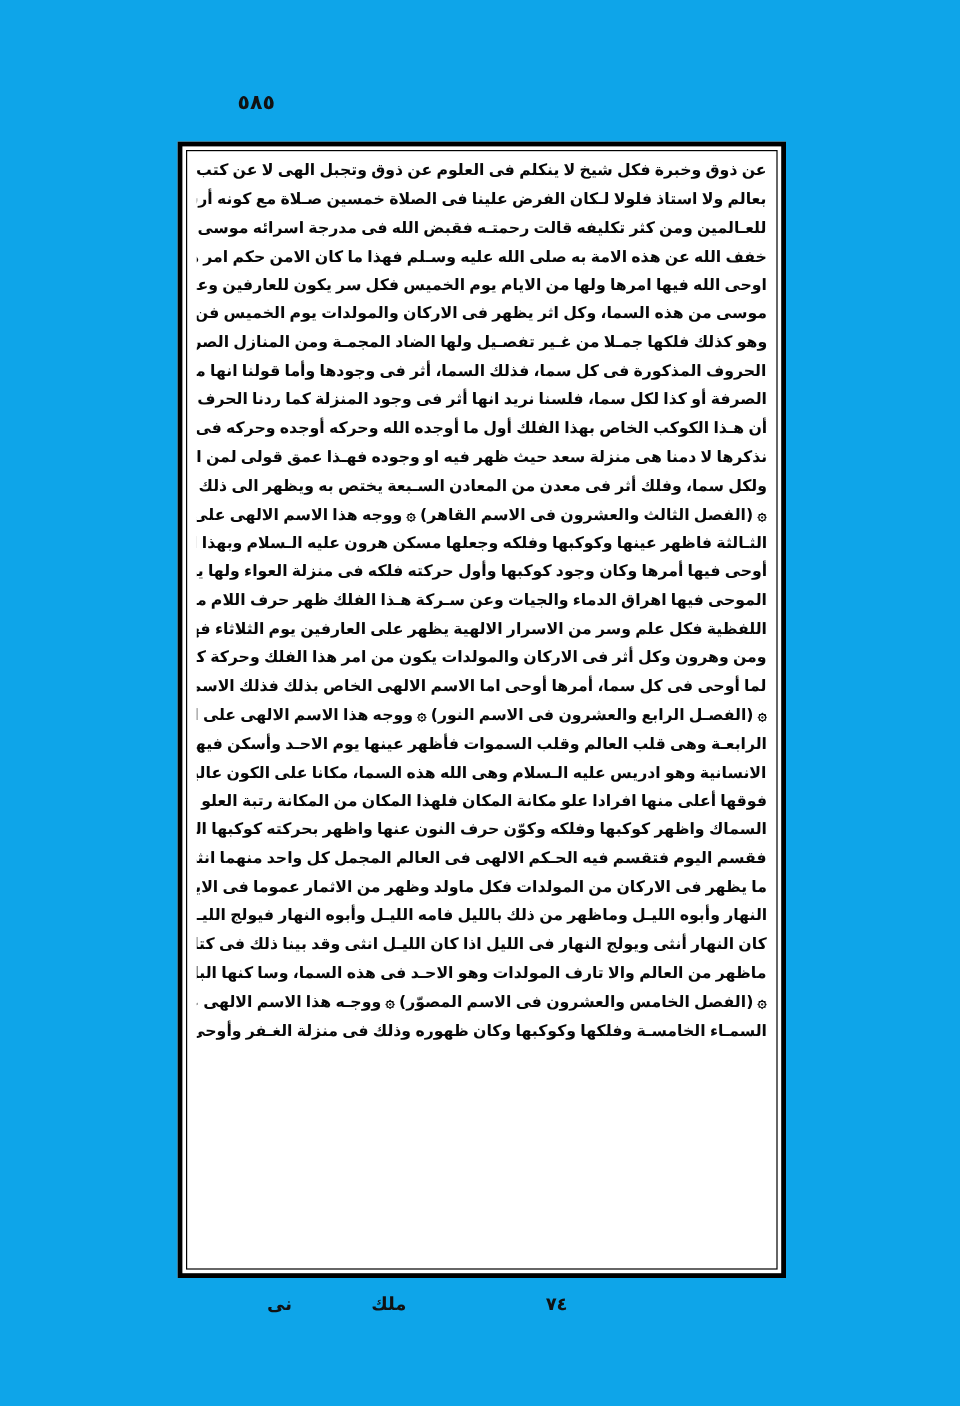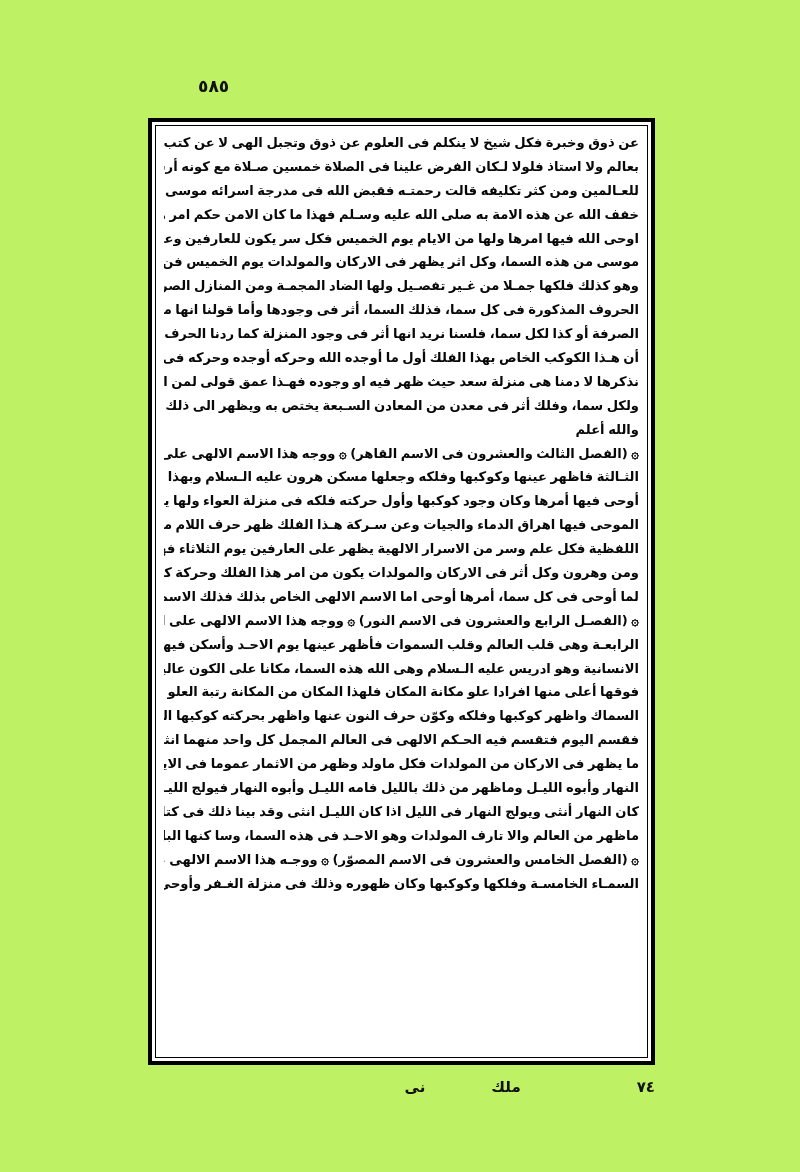--- a/index.html
+++ b/index.html
@@ -117,47 +117,46 @@
     font-family: "DejaVu Sans", sans-serif;
     font-size: 15px;
     font-weight: 700;
     color: #111111;
   }
   .footer .slot {
     display: inline-block;
     line-height: 1;
     text-align: right;
   }
-  .footer .slot-quire   { }
+  .footer .slot-quire   { margin-right: 182px; }
   .footer .slot-word    { margin-right: 116px; }
   .footer .slot-catch   { margin-right: 66px; }
 </style>
 </head>
 <body>
 
-<div class="page" style="background: #bef264;">
+<div class="page" style="background: #0ea5e9;">
 
   <div class="folio-number">٥٨٥</div>
 
   <div class="text-frame" style="border-color: rgb(0, 0, 0);">
     <div class="text-frame-inner" style="border-color: rgb(0, 0, 0);">
       <div class="text-block" style="color: rgb(8, 8, 8);">
           <div class="line"><span class="stretch">عن ذوق وخبرة فكل شيخ لا ينكلم فى العلوم عن ذوق وتجبل الهى لا عن كتب ونقـل فايس</span></div>
           <div class="line"><span class="stretch">بعالم ولا استاذ فلولا لـكان الفرض علينا فى الصلاة خمسين صـلاة مع كونه أرسـله الله رحمة</span></div>
           <div class="line"><span class="stretch">للعـالمين ومن كثر تكليفه قالت رحمتـه فقبض الله فى مدرجة اسرائه موسى عليه ما السـلام</span></div>
           <div class="line"><span class="stretch">خفف الله عن هذه الامة به صلى الله عليه وسـلم فهذا ما كان الامن حكم امر هذه السما، التى</span></div>
           <div class="line"><span class="stretch">اوحى الله فيها امرها ولها من الايام يوم الخميس فكل سر يكون للعارفين وعلم وتجـل فغيـر حقيقة</span></div>
           <div class="line"><span class="stretch">موسى من هذه السما، وكل اثر يظهر فى الاركان والمولدات يوم الخميس فن كوكب هذه السما،</span></div>
           <div class="line"><span class="stretch">وهو كذلك فلكها جمـلا من غـير تفصـيل ولها الضاد المجمـة ومن المنازل الصرفة فاما وجود</span></div>
           <div class="line"><span class="stretch">الحروف المذكورة فى كل سما، فذلك السما، أثر فى وجودها وأما قولنا انها من المنازل</span></div>
           <div class="line"><span class="stretch">الصرفة أو كذا لكل سما، فلسنا نريد انها أثر فى وجود المنزلة كما ردنا الحرف وانما أريد بذلك</span></div>
           <div class="line"><span class="stretch">أن هـذا الكوكب الخاص بهذا الفلك أول ما أوجده الله وحركه أوجده وحركه فى المنزلة التى</span></div>
           <div class="line"><span class="stretch">نذكرها لا دمنا هى منزلة سعد حيث ظهر فيه او وجوده فهـذا عمق قولى لمن المنازل كذا</span></div>
           <div class="line"><span class="stretch">ولكل سما، وفلك أثر فى معدن من المعادن السـبعة يختص به ويظهر الى ذلك المعـدن بقوته</span></div>
-          <div class="line short"><span class="stretch">والله أعلم</span></div>
           <div class="line heading"><span class="stretch">۞ (الفصل الثالث والعشرون فى الاسم القاهر) ۞ ووجه هذا الاسم الالهى على ايجاد السمـاء</span></div>
           <div class="line"><span class="stretch">الثـالثة فاظهر عينها وكوكبها وفلكه وجعلها مسكن هرون عليه الـسلام وبهذا الاسـم الالهى</span></div>
           <div class="line"><span class="stretch">أوحى فيها أمرها وكان وجود كوكبها وأول حركته فلكه فى منزلة العواء ولها يوم الثلاثاء من الاسم الاعظم</span></div>
           <div class="line"><span class="stretch">الموحى فيها اهراق الدماء والجيات وعن سـركة هـذا الفلك ظهر حرف اللام من الحروف</span></div>
           <div class="line"><span class="stretch">اللفظية فكل علم وسر من الاسرار الالهية يظهر على العارفين يوم الثلاثاء فهو من هذه السما،</span></div>
           <div class="line"><span class="stretch">ومن وهرون وكل أثر فى الاركان والمولدات يكون من امر هذا الفلك وحركة كوكبه فان الله</span></div>
           <div class="line"><span class="stretch">لما أوحى فى كل سما، أمرها أوحى اما الاسم الالهى الخاص بذلك فذلك الاسم هو المدلول بها</span></div>
           <div class="line heading"><span class="stretch">۞ (الفصـل الرابع والعشرون فى الاسم النور) ۞ ووجه هذا الاسم الالهى على ايجاد السماء</span></div>
           <div class="line"><span class="stretch">الرابعـة وهى قلب العالم وقلب السموات فأظهر عينها يوم الاحـد وأسكن فيها قطب الار واح</span></div>
           <div class="line"><span class="stretch">الانسانية وهو ادريس عليه الـسلام وهى الله هذه السما، مكانا على الكون عاليا فان التى</span></div>

